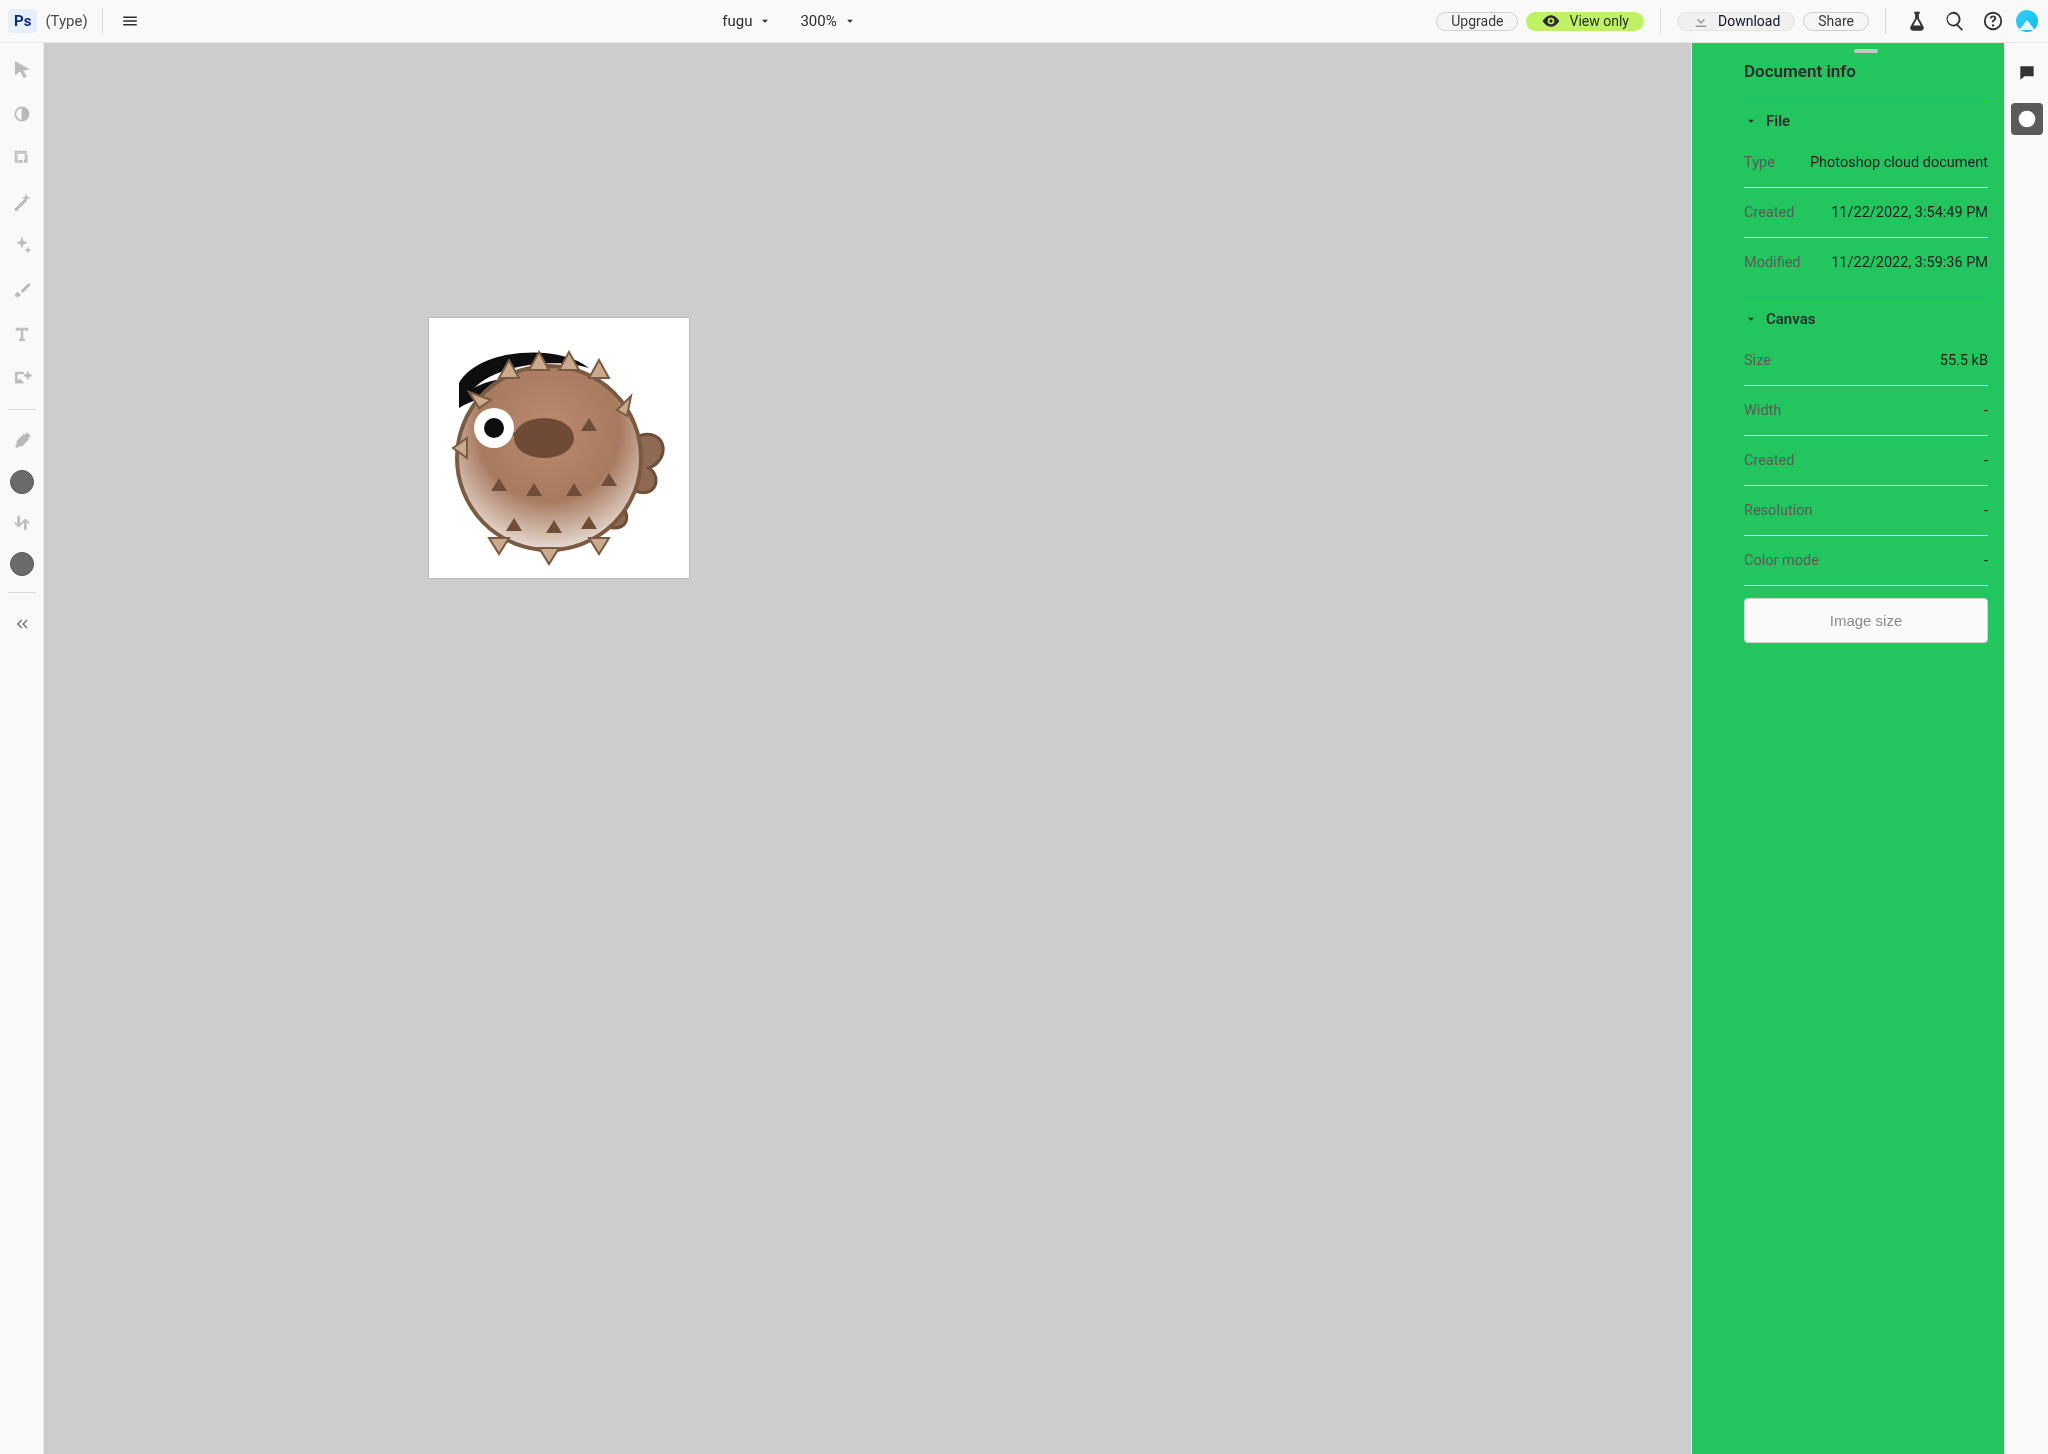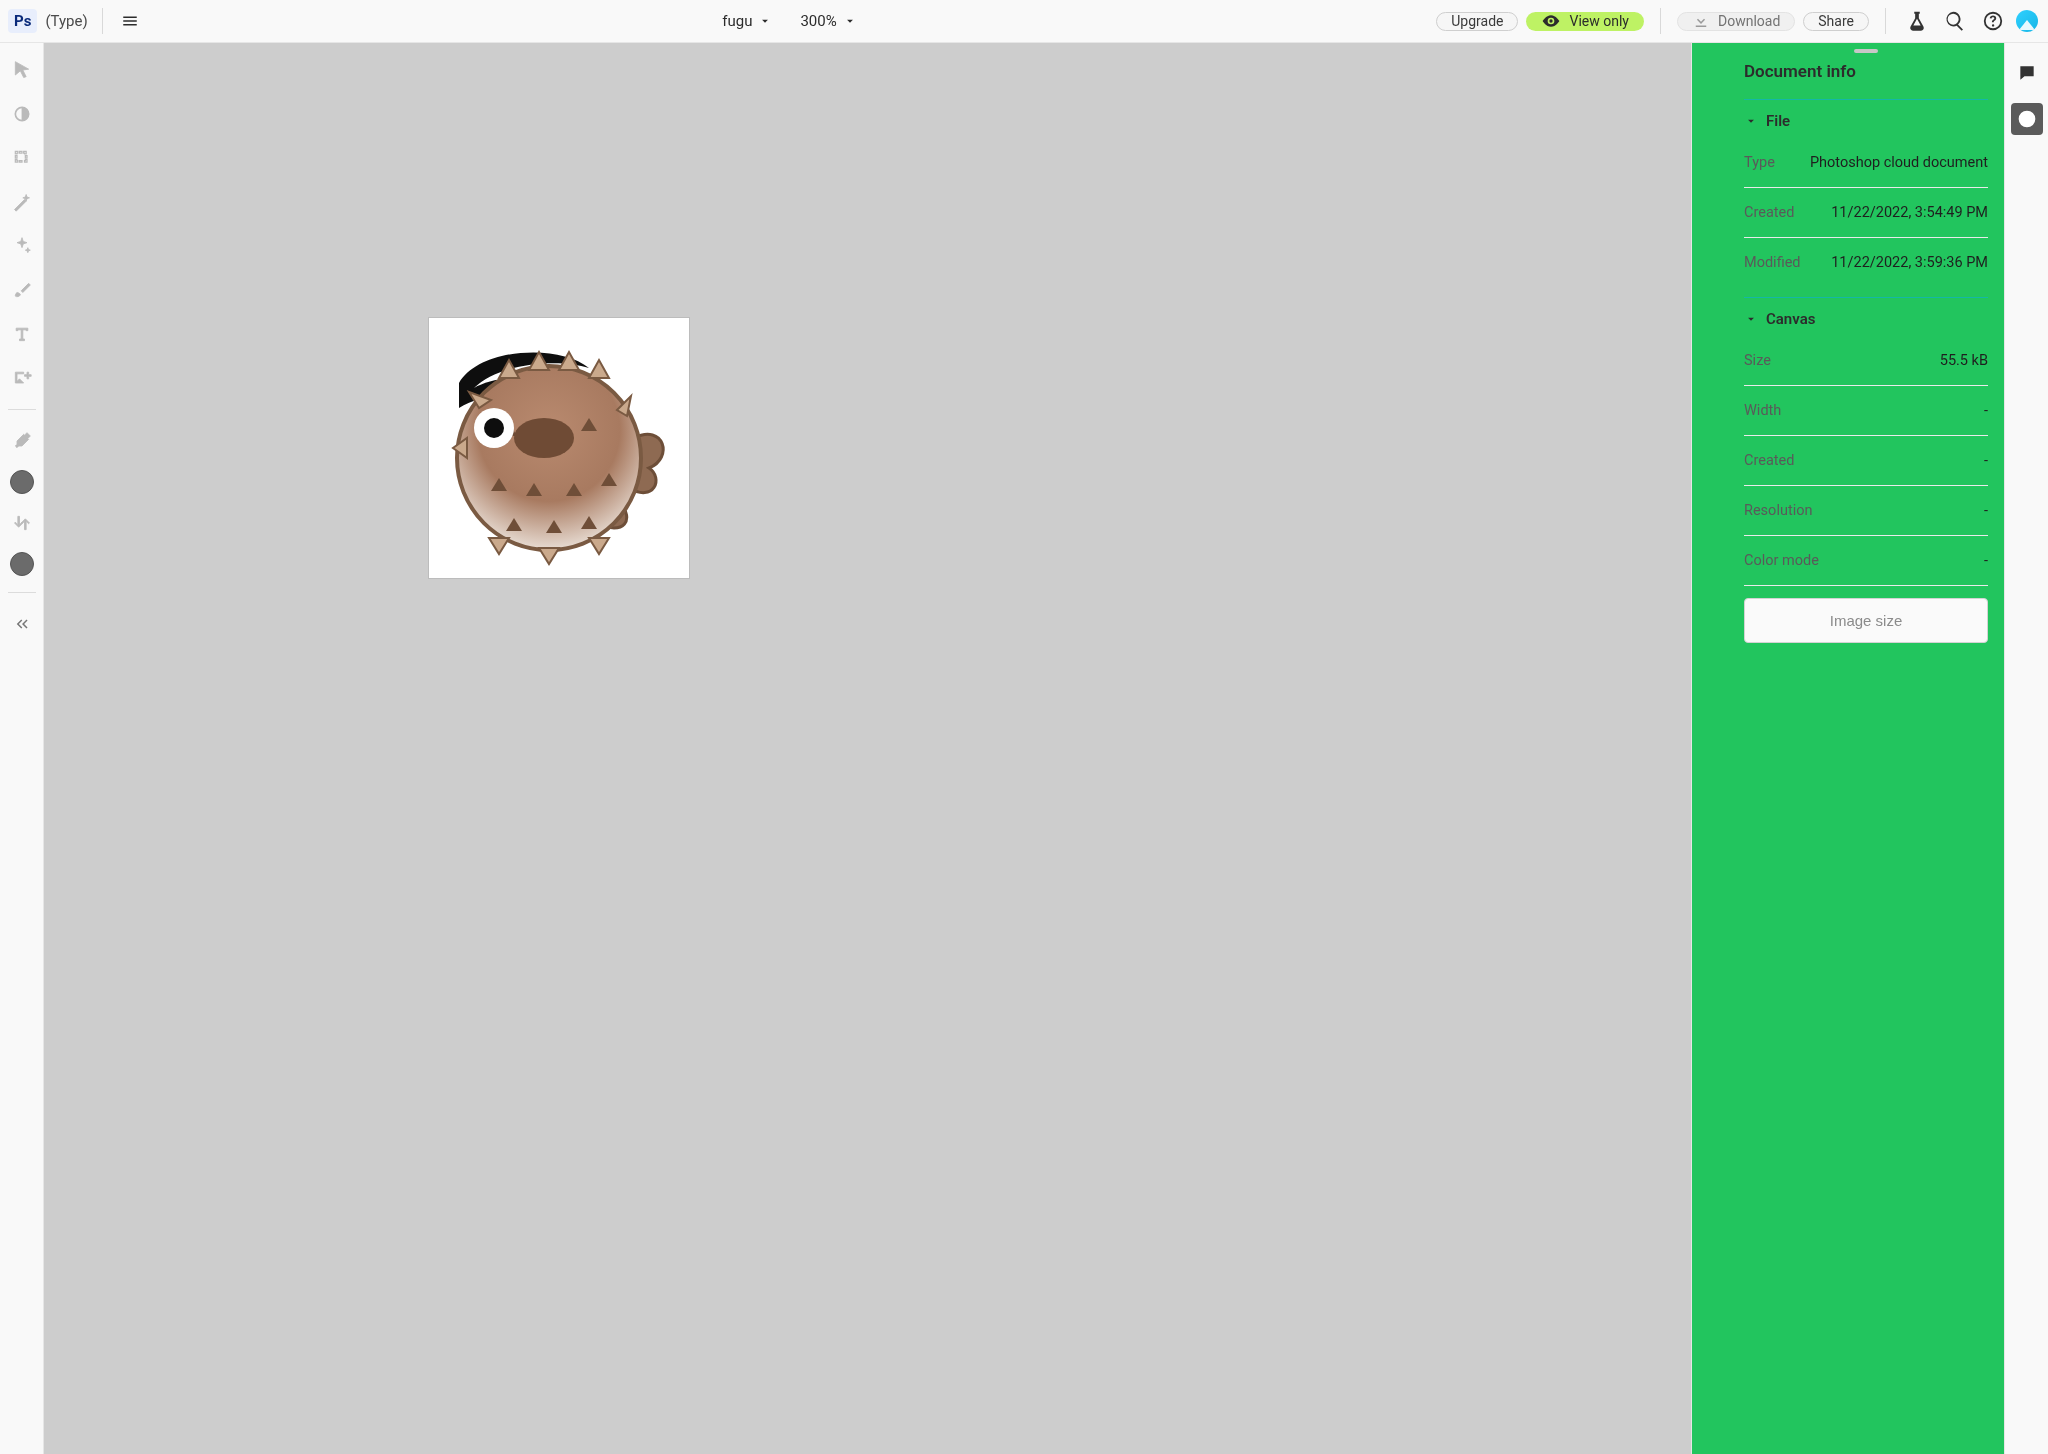--- a/index.html
+++ b/index.html
@@ -33,21 +33,21 @@
   .doc-select, .zoom-select{ display:flex;align-items:center;gap:6px;color:#2c2c2c;font-size:15px;cursor:pointer;}
   .chev{width:14px;height:14px;fill:#2c2c2c;}
   .top-right{ margin-left:auto; display:flex;align-items:center; gap:8px;}
   .pill{
     height:19px; padding:6px 14px; border-radius:14px; display:flex;align-items:center; gap:8px;
     font-size:14px; cursor:pointer; border:1px solid transparent;
   }
   .pill.outline{ background:#f6f6f6; border:1px solid #cfcfcf; color:#3a3a3a;}
   .pill.view{ background:#bef264; color:#2c2c2c;}
   .pill.view svg{width:20px;height:20px;fill:#2c2c2c;}
-  .pill.download{ background:#f0f0f0; color:#737373; border:1px solid #e3e3e3;text-align:center;}
+  .pill.download{ background:#f0f0f0; color:#0f172a; border:1px solid #e3e3e3;text-align:center;}
   .pill.download svg{width:18px;height:18px;fill:#9a9a9a;}
   .icon-btn{ width:30px;height:30px;display:flex;align-items:center;justify-content:center;cursor:pointer;}
   .icon-btn svg{width:22px;height:22px;fill:#333;}
   .avatar{width:22px;height:22px;border-radius:50%;background:linear-gradient(135deg,#2fd0ff 0%, #17b6e6 100%);position:relative;overflow:hidden;}
   .avatar::after{content:"";position:absolute;left:3px;bottom:2px;width:16px;height:10px;background:rgba(255,255,255,.9);clip-path:polygon(0 100%,50% 0,100% 100%);}
 
   
   .main{flex:1;display:flex;min-height:0;}
   .toolbar{
     width:44px; background:#f9f9f9; border-right:1px solid #e6e6e6;

